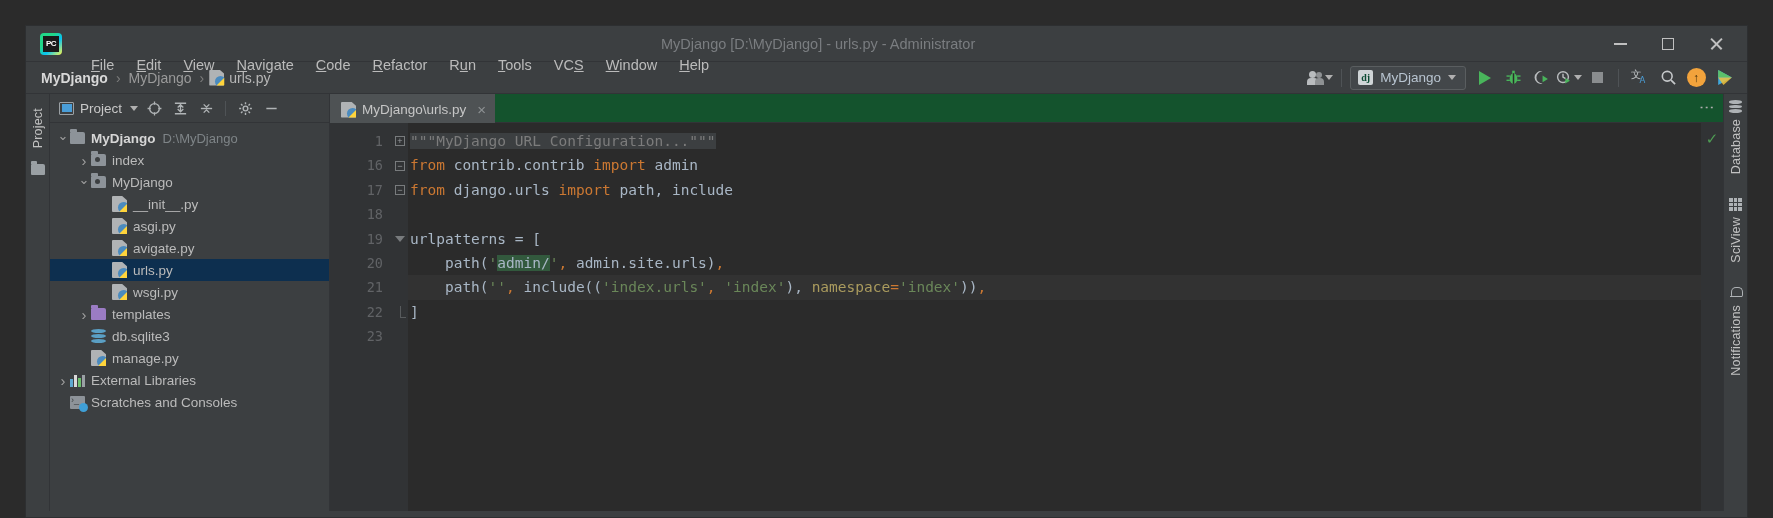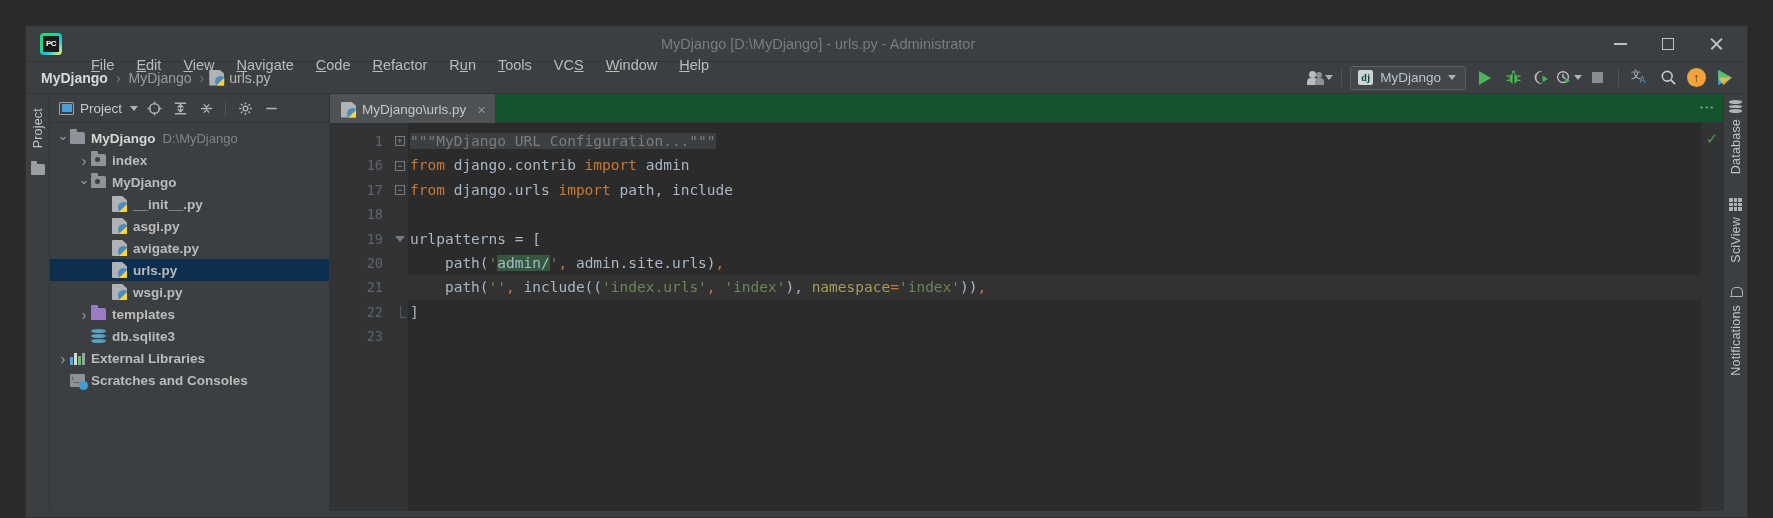--- a/index.html
+++ b/index.html
@@ -195,21 +195,21 @@
            color:#a0a0a0; font-size:10px; }
   .arrow.down::before { content:"⌄"; position:relative; top:-3px; font-size:13px; }
   .arrow.right::before { content:"›"; font-size:15px; }
   .ficon {
     width:15px;height:12px;background:#8d9399;border-radius:1px 2px 1px 1px;
     position:relative; margin-right:6px; flex:0 0 auto;
   }
   .ficon::before{content:"";position:absolute;left:0;top:-3px;width:7px;height:3px;background:#8d9399;border-radius:1px 1px 0 0;}
   .ficon.pkg::after{content:"";position:absolute;left:4px;top:3px;width:5px;height:5px;border-radius:50%;background:#3c3f41;}
   .ficon.purple{background:#9b7cc4;} .ficon.purple::before{background:#9b7cc4;}
-  .lbl { margin-left:0;font-weight:bold; }
+  .lbl { margin-left:0; }
   .lbl.bold { font-weight: bold; color:#d6d6d6; }
   .path-dim { color:#7e8487; margin-left:7px; font-size:13px; }
   .db-ico { width:15px;height:14px;margin-right:6px;flex:0 0 auto;position:relative; }
   .db-ico i { position:absolute;left:0;width:15px;height:4px;border-radius:50%;background:#5a9fc4;display:block; }
   .db-ico i:nth-child(1){top:0;} .db-ico i:nth-child(2){top:5px;} .db-ico i:nth-child(3){top:10px;}
   .lib-ico { width:15px;height:13px;margin-right:6px;display:flex;gap:1.5px;align-items:flex-end;flex:0 0 auto;}
   .lib-ico b { width:2.5px; display:block; }
   .scr-ico { width:15px;height:13px;margin-right:6px;position:relative;flex:0 0 auto;background:#8d9399;border-radius:1px;}
   .scr-ico::before{content:"›_";position:absolute;left:1px;top:-1px;font-size:9px;color:#3c3f41;}
   .scr-ico::after{content:"";position:absolute;right:-3px;bottom:-3px;width:9px;height:9px;border-radius:50%;background:#3f9fd6;}
@@ -511,20 +511,26 @@
               <span class="ind" style="width:21px"></span>
               <span class="arrow"></span>
               <span class="db-ico">
                 <i></i>
                 <i></i>
                 <i></i>
               </span>
               <span class="lbl">db.sqlite3</span>
             </div>
             <div class="row">
+              <span class="ind" style="width:21px"></span>
+              <span class="arrow"></span>
+              <span class="py-ico" style="margin-right:6px"></span>
+              <span class="lbl">manage.py</span>
+            </div>
+            <div class="row">
               <span class="ind" style="width:0px"></span>
               <span class="arrow right"></span>
               <span class="lib-ico">
                 <b style="height:8px;background:#5ea8d0"></b>
                 <b style="height:12px;background:#d9d9d9"></b>
                 <b style="height:9px;background:#6bbf6b"></b>
                 <b style="height:12px;background:#9aa0a4"></b>
               </span>
               <span class="lbl">External Libraries</span>
             </div>
@@ -577,21 +583,21 @@
               </div>
               <div class="fline"></div>
               <div class="fline"></div>
               <div class="fline">
                 <span class="fvline-end"></span>
               </div>
               <div class="fline"></div>
             </div>
           <div class="code" id="code">
               <div class="cline"><span class="fold-ph">"""MyDjango URL Configuration..."""</span></div>
-              <div class="cline"><span class="kw">from</span><span class="pl"> django.contrib </span><span class="kw">import</span><span class="pl"> admin</span></div>
+              <div class="cline"><span class="kw">from</span><span class="pl"> contrib.contrib </span><span class="kw">import</span><span class="pl"> admin</span></div>
               <div class="cline"><span class="kw">from</span><span class="pl"> django.urls </span><span class="kw">import</span><span class="pl"> path, include</span></div>
               <div class="cline">&nbsp;</div>
               <div class="cline"><span class="pl">urlpatterns = [</span></div>
               <div class="cline"><span class="pl">    path(</span><span class="str">'</span><span class="str-hl">admin/</span><span class="str">'</span><span class="kw">,</span><span class="pl"> admin.site.urls)</span><span class="kw">,</span></div>
               <div class="cline cur"><span class="pl">    path(</span><span class="str">''</span><span class="kw">,</span><span class="pl"> include((</span><span class="str">'index.urls'</span><span class="kw">,</span><span class="str"> 'index'</span><span class="pl">), </span><span class="kwarg">namespace</span><span class="kw">=</span><span class="str">'index'</span><span class="pl">))</span><span class="kw">,</span></div>
               <div class="cline"><span class="pl">]</span></div>
               <div class="cline">&nbsp;</div>
             </div>
           <div class="rightmark">
             <span class="check">✓</span>

